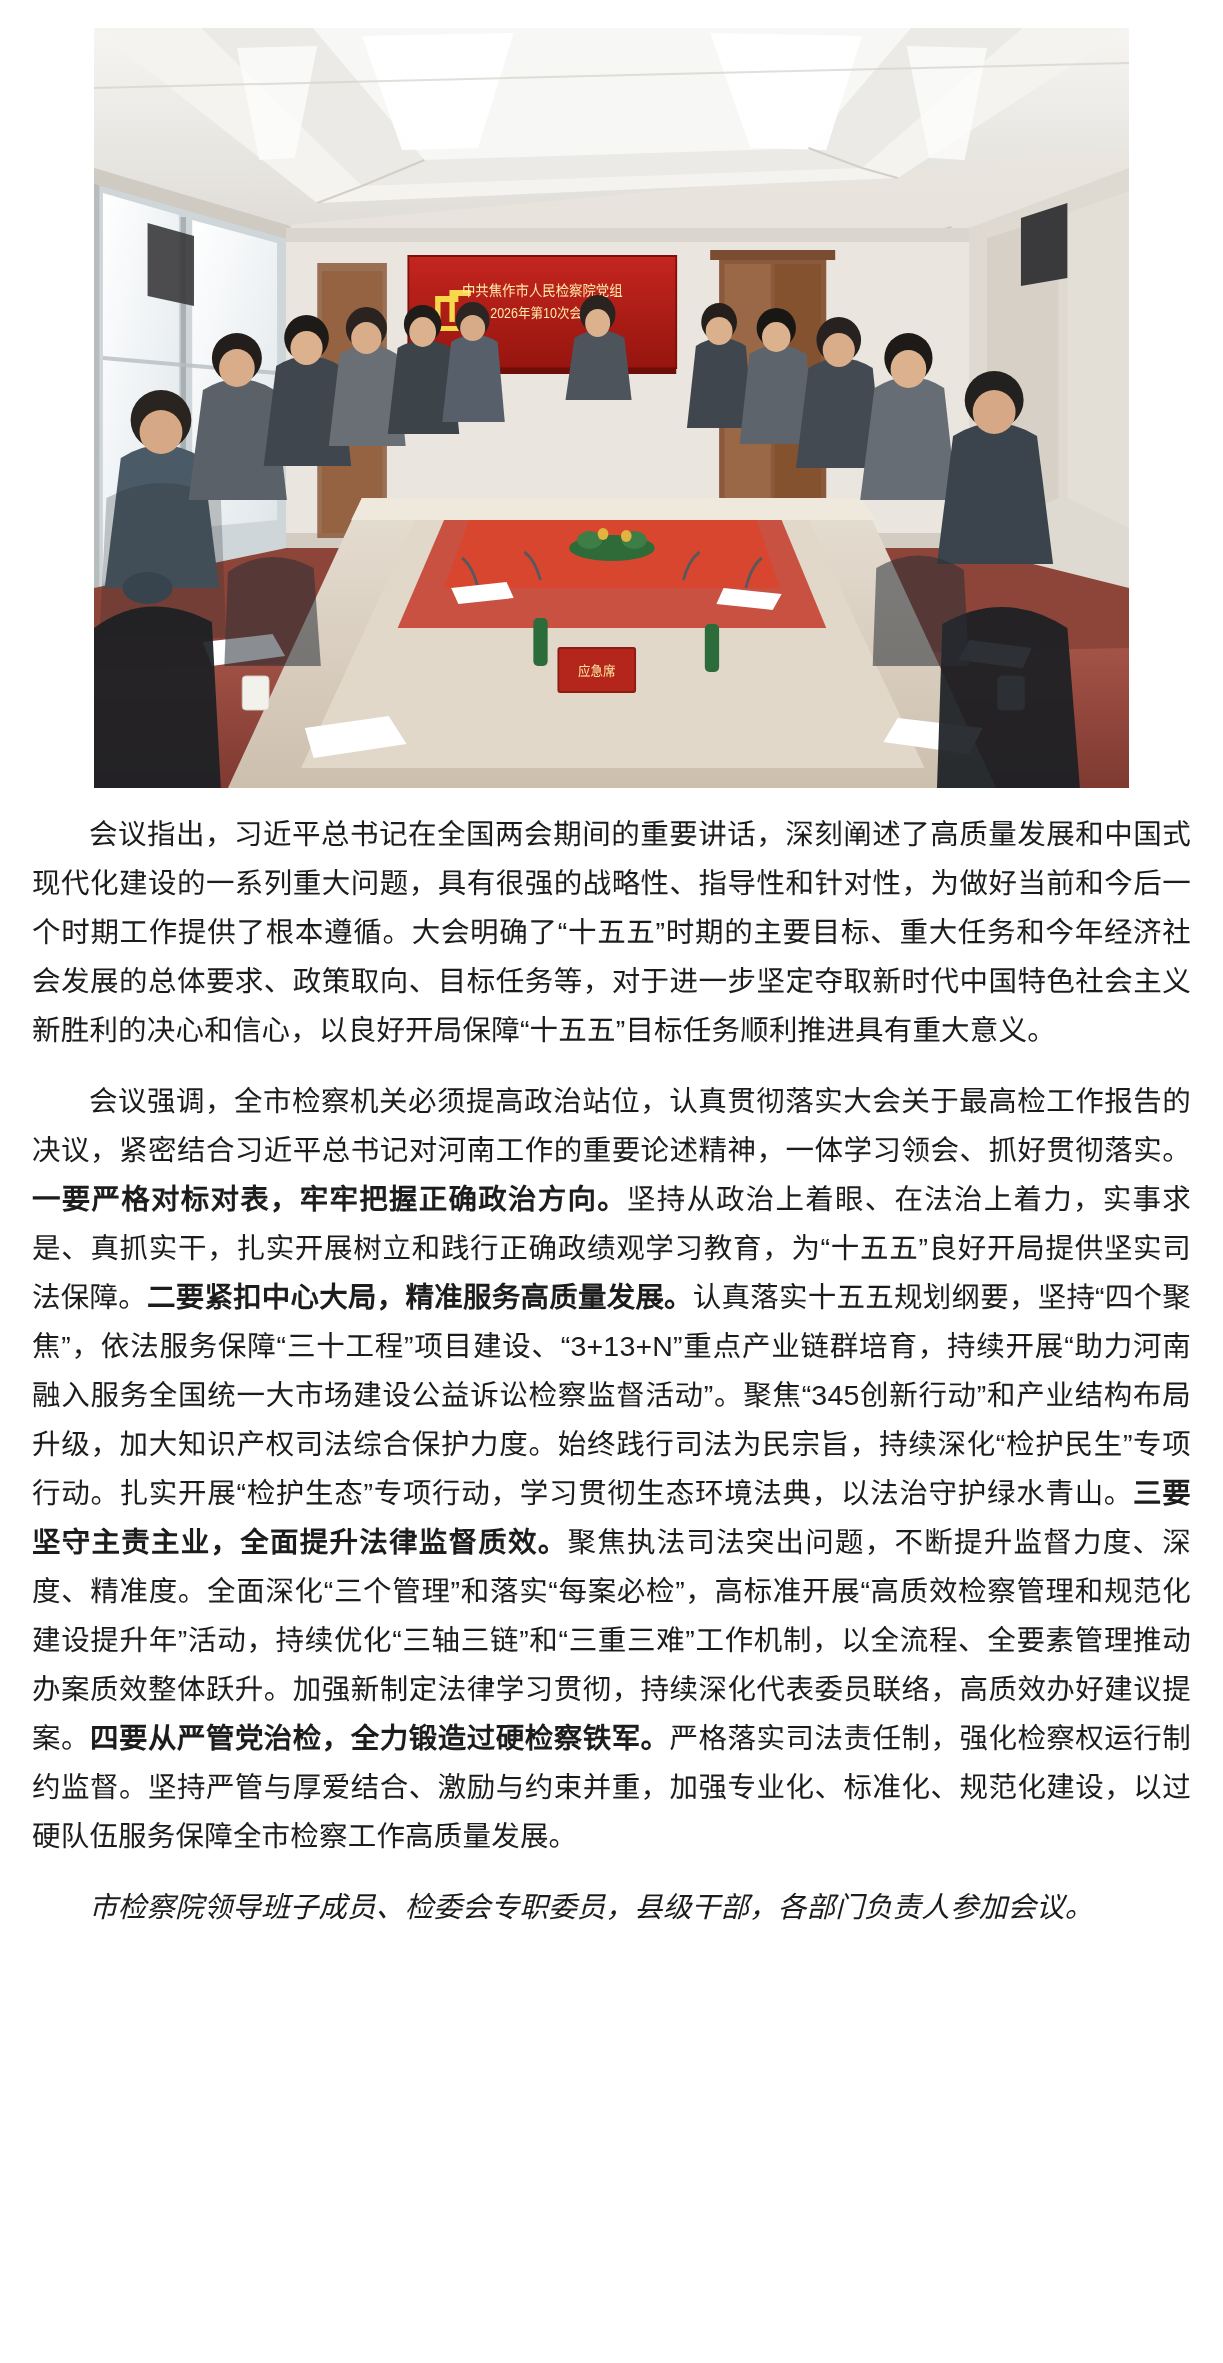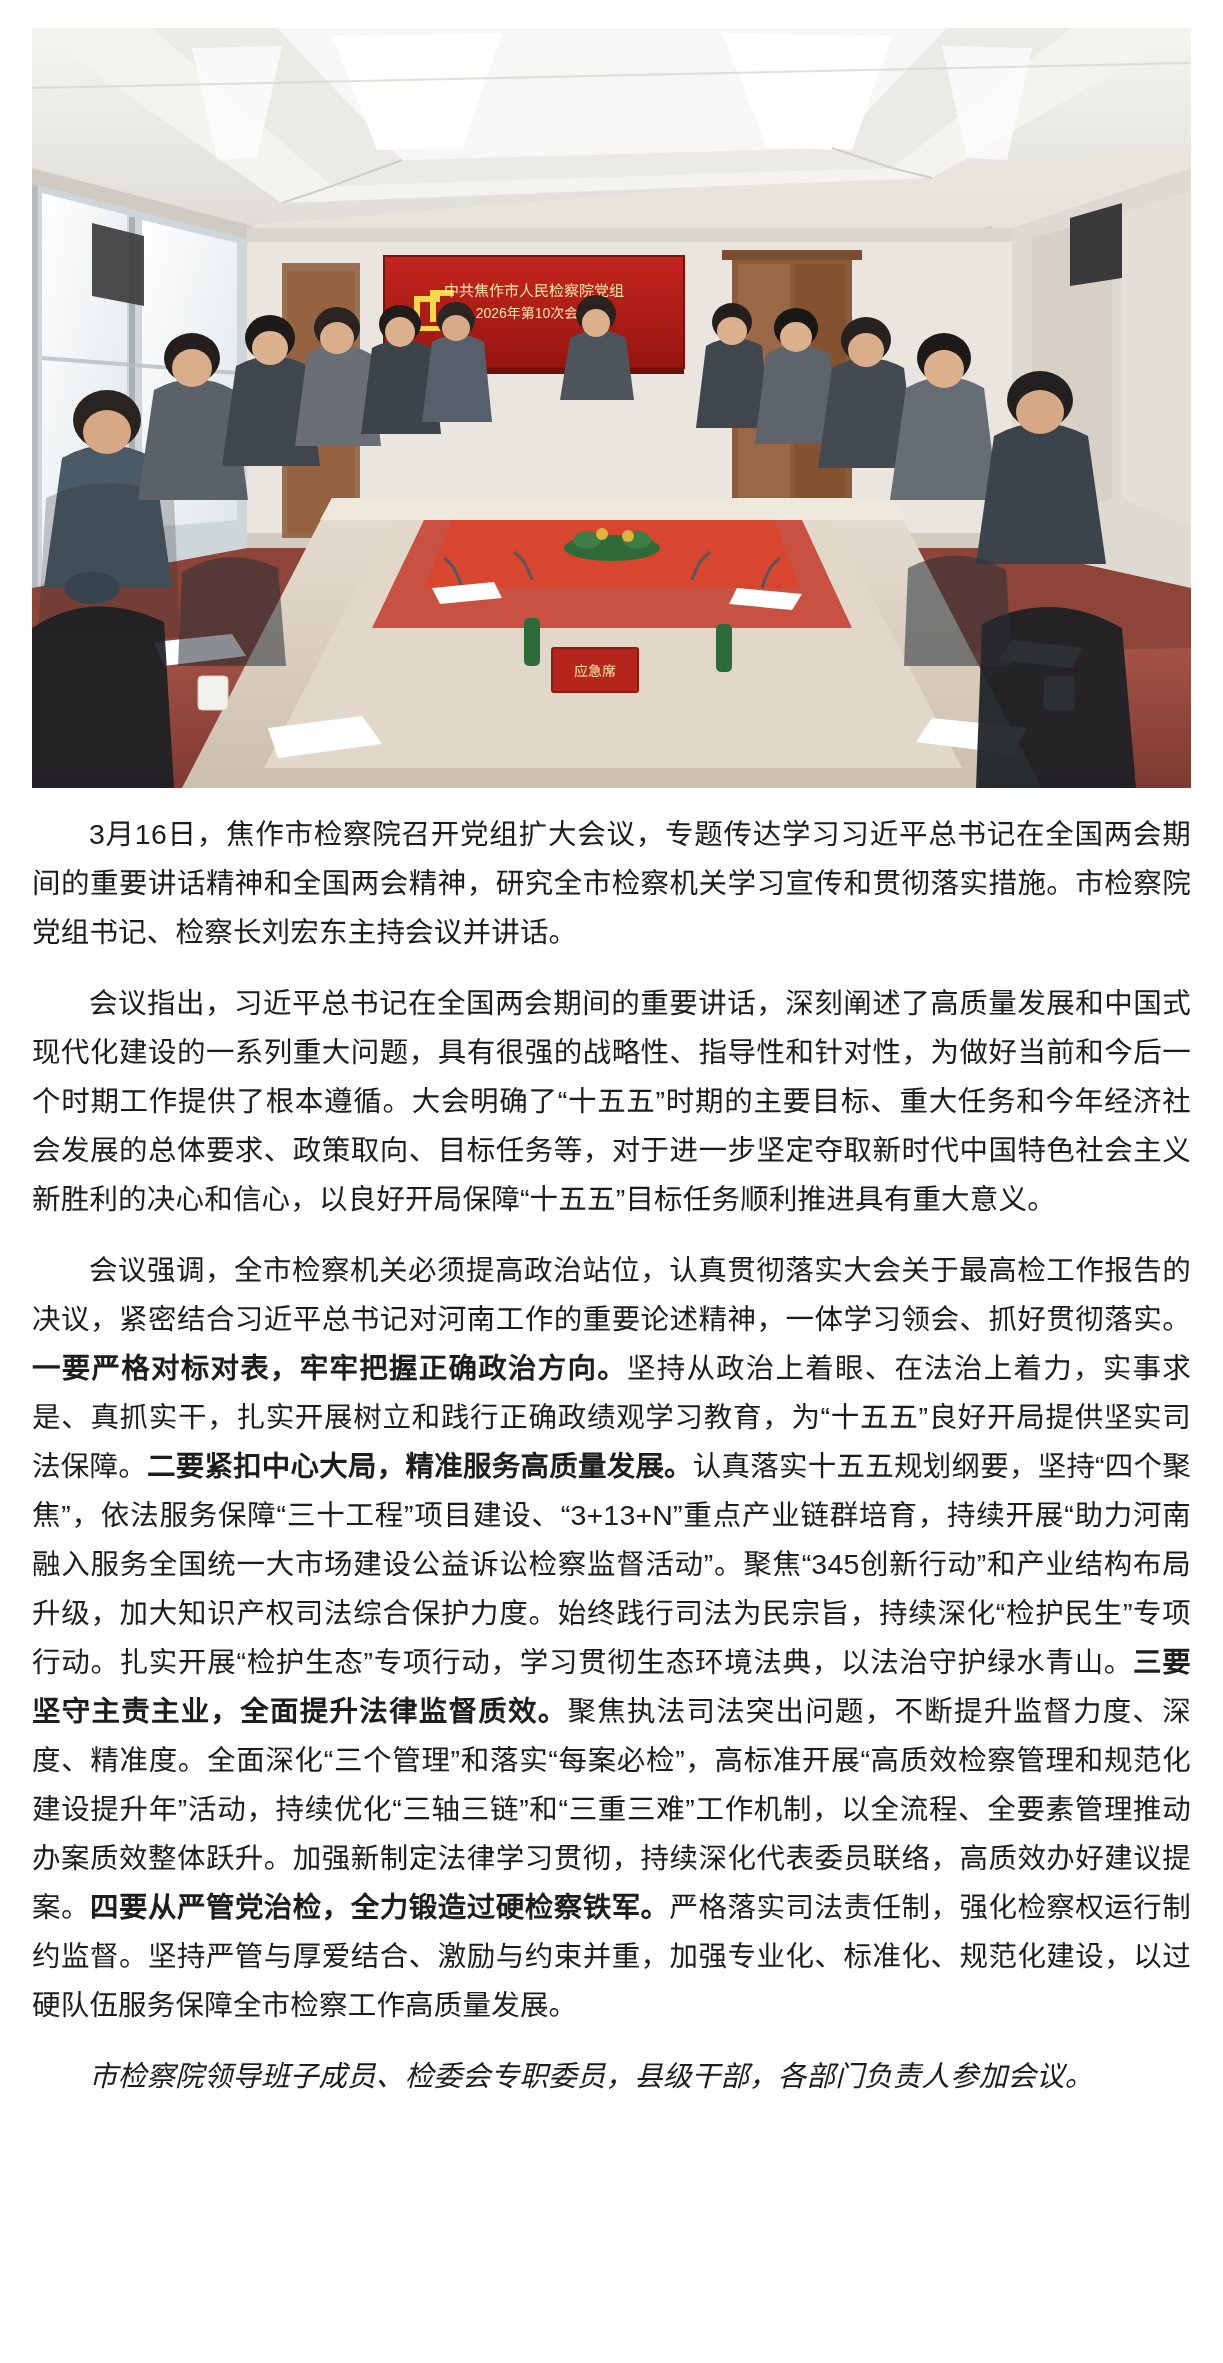--- a/index.html
+++ b/index.html
@@ -16,21 +16,21 @@
   .page {
     width: 1223px;
     box-sizing: border-box;
     padding: 28px 32px 40px 32px;
     background: #ffffff;
   }
 
   
   .hero {
     position: relative;
-    width: 1159px;
+    width: 1035px;
     height: 760px;
     margin: 0 auto 22px auto;
     overflow: hidden;
     background: #7b8794;
   }
   .hero svg { display: block; width: 100%; height: 100%; }
 
   
   .article p {
     margin: 0 0 22px 0;
@@ -258,19 +258,18 @@
       <g fill="#2a3036">
         <path d="M150,544 q46,-28 96,-4 l8,98 -108,0 z" opacity="0.55"></path>
         <path d="M876,540 q50,-26 98,2 l6,96 -108,0 z" opacity="0.55"></path>
       </g>
 
       <rect x="0" y="0" width="1159" height="760" fill="none"></rect>
     </svg>
   </div>
 
   <div class="article">
-    <p><span>3月16日，焦作市检察院召开党组扩大会议，专题传达学习习近平总书记在全国两会期间的重要讲话精神和全国两会精神，研究全市检察机关学习宣传和贯彻落实措施。市检察院党组书记、检察长刘宏东主持会议并讲话。</span></p>
     <p><span>会议指出，习近平总书记在全国两会期间的重要讲话，深刻阐述了高质量发展和中国式现代化建设的一系列重大问题，具有很强的战略性、指导性和针对性，为做好当前和今后一个时期工作提供了根本遵循。大会明确了“十五五”时期的主要目标、重大任务和今年经济社会发展的总体要求、政策取向、目标任务等，对于进一步坚定夺取新时代中国特色社会主义新胜利的决心和信心，以良好开局保障“十五五”目标任务顺利推进具有重大意义。</span></p>
     <p><span>会议强调，全市检察机关必须提高政治站位，认真贯彻落实大会关于最高检工作报告的决议，紧密结合习近平总书记对河南工作的重要论述精神，一体学习领会、抓好贯彻落实。</span><b>一要严格对标对表，牢牢把握正确政治方向。</b><span>坚持从政治上着眼、在法治上着力，实事求是、真抓实干，扎实开展树立和践行正确政绩观学习教育，为“十五五”良好开局提供坚实司法保障。</span><b>二要紧扣中心大局，精准服务高质量发展。</b><span>认真落实十五五规划纲要，坚持“四个聚焦”，依法服务保障“三十工程”项目建设、“3+13+N”重点产业链群培育，持续开展“助力河南融入服务全国统一大市场建设公益诉讼检察监督活动”。聚焦“345创新行动”和产业结构布局升级，加大知识产权司法综合保护力度。始终践行司法为民宗旨，持续深化“检护民生”专项行动。扎实开展“检护生态”专项行动，学习贯彻生态环境法典，以法治守护绿水青山。</span><b>三要坚守主责主业，全面提升法律监督质效。</b><span>聚焦执法司法突出问题，不断提升监督力度、深度、精准度。全面深化“三个管理”和落实“每案必检”，高标准开展“高质效检察管理和规范化建设提升年”活动，持续优化“三轴三链”和“三重三难”工作机制，以全流程、全要素管理推动办案质效整体跃升。加强新制定法律学习贯彻，持续深化代表委员联络，高质效办好建议提案。</span><b>四要从严管党治检，全力锻造过硬检察铁军。</b><span>严格落实司法责任制，强化检察权运行制约监督。坚持严管与厚爱结合、激励与约束并重，加强专业化、标准化、规范化建设，以过硬队伍服务保障全市检察工作高质量发展。</span></p>
     <p><span>市检察院领导班子成员、检委会专职委员，县级干部，各部门负责人参加会议。</span></p>
   </div>
 
 </div>
 
 </body></html>

